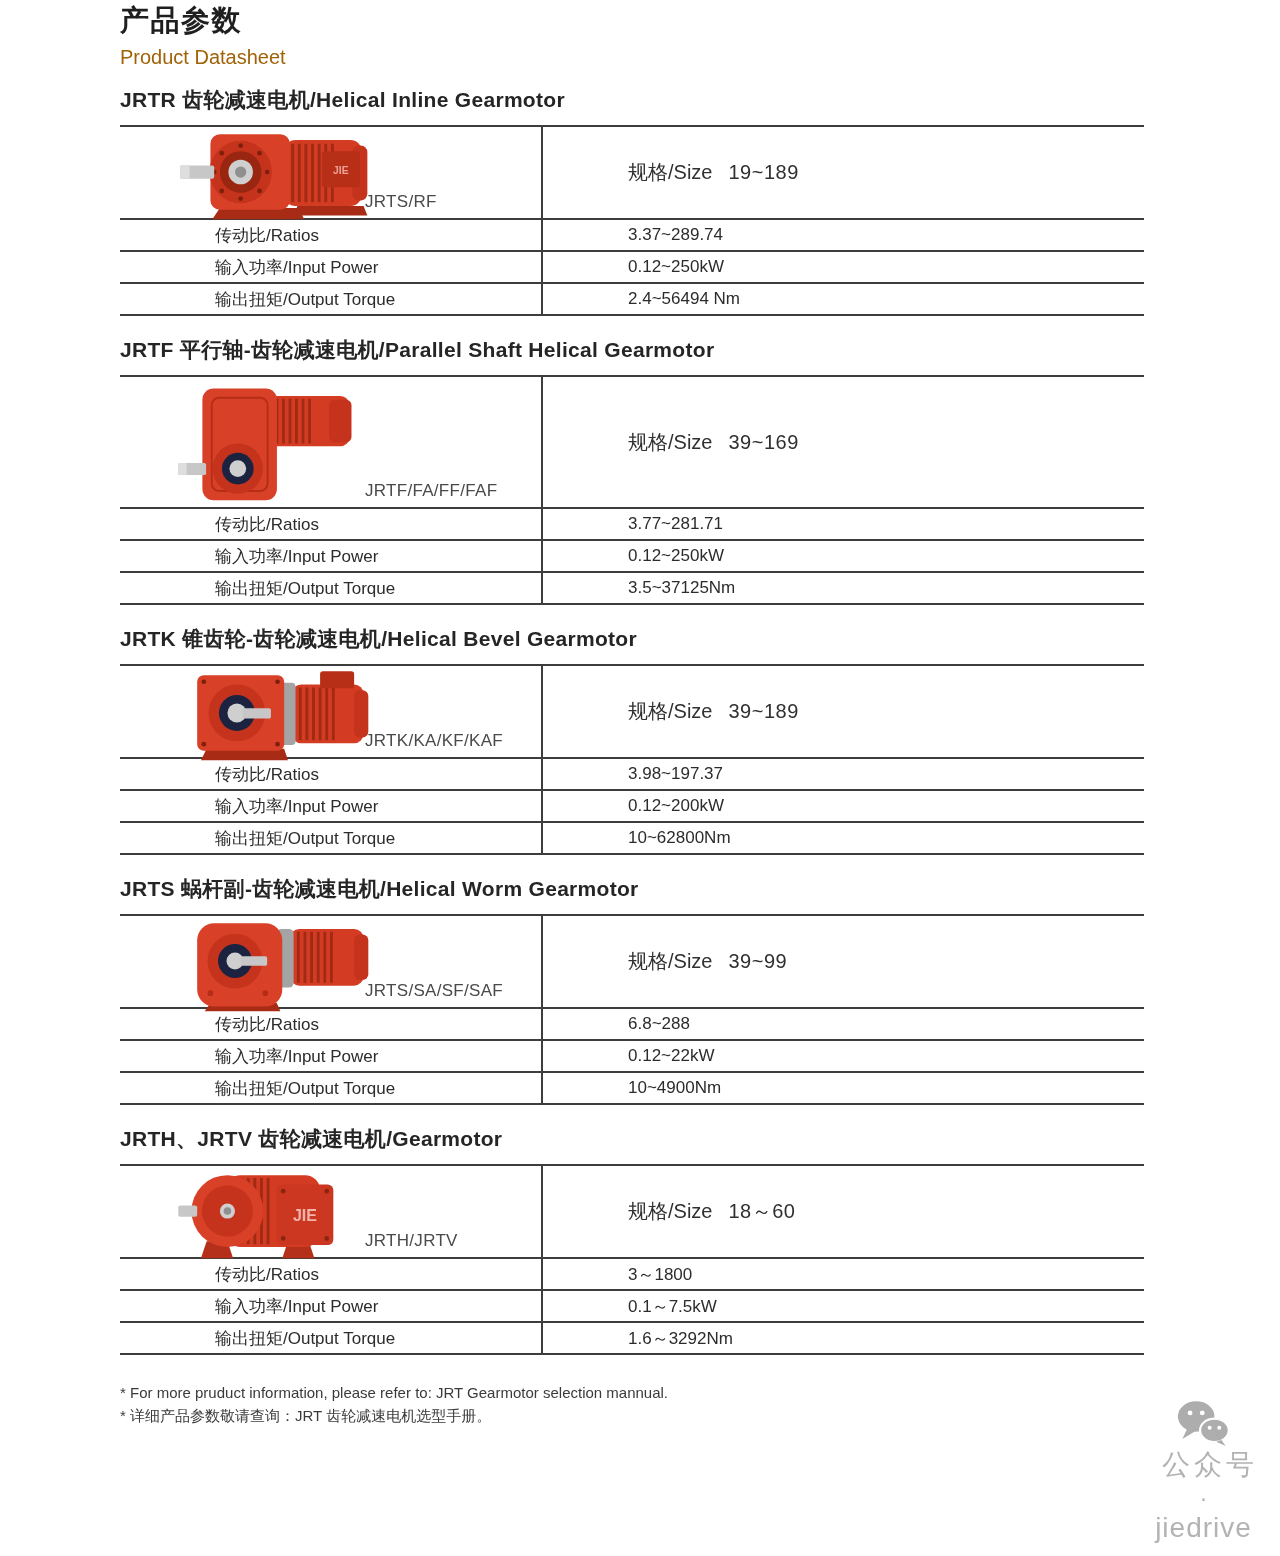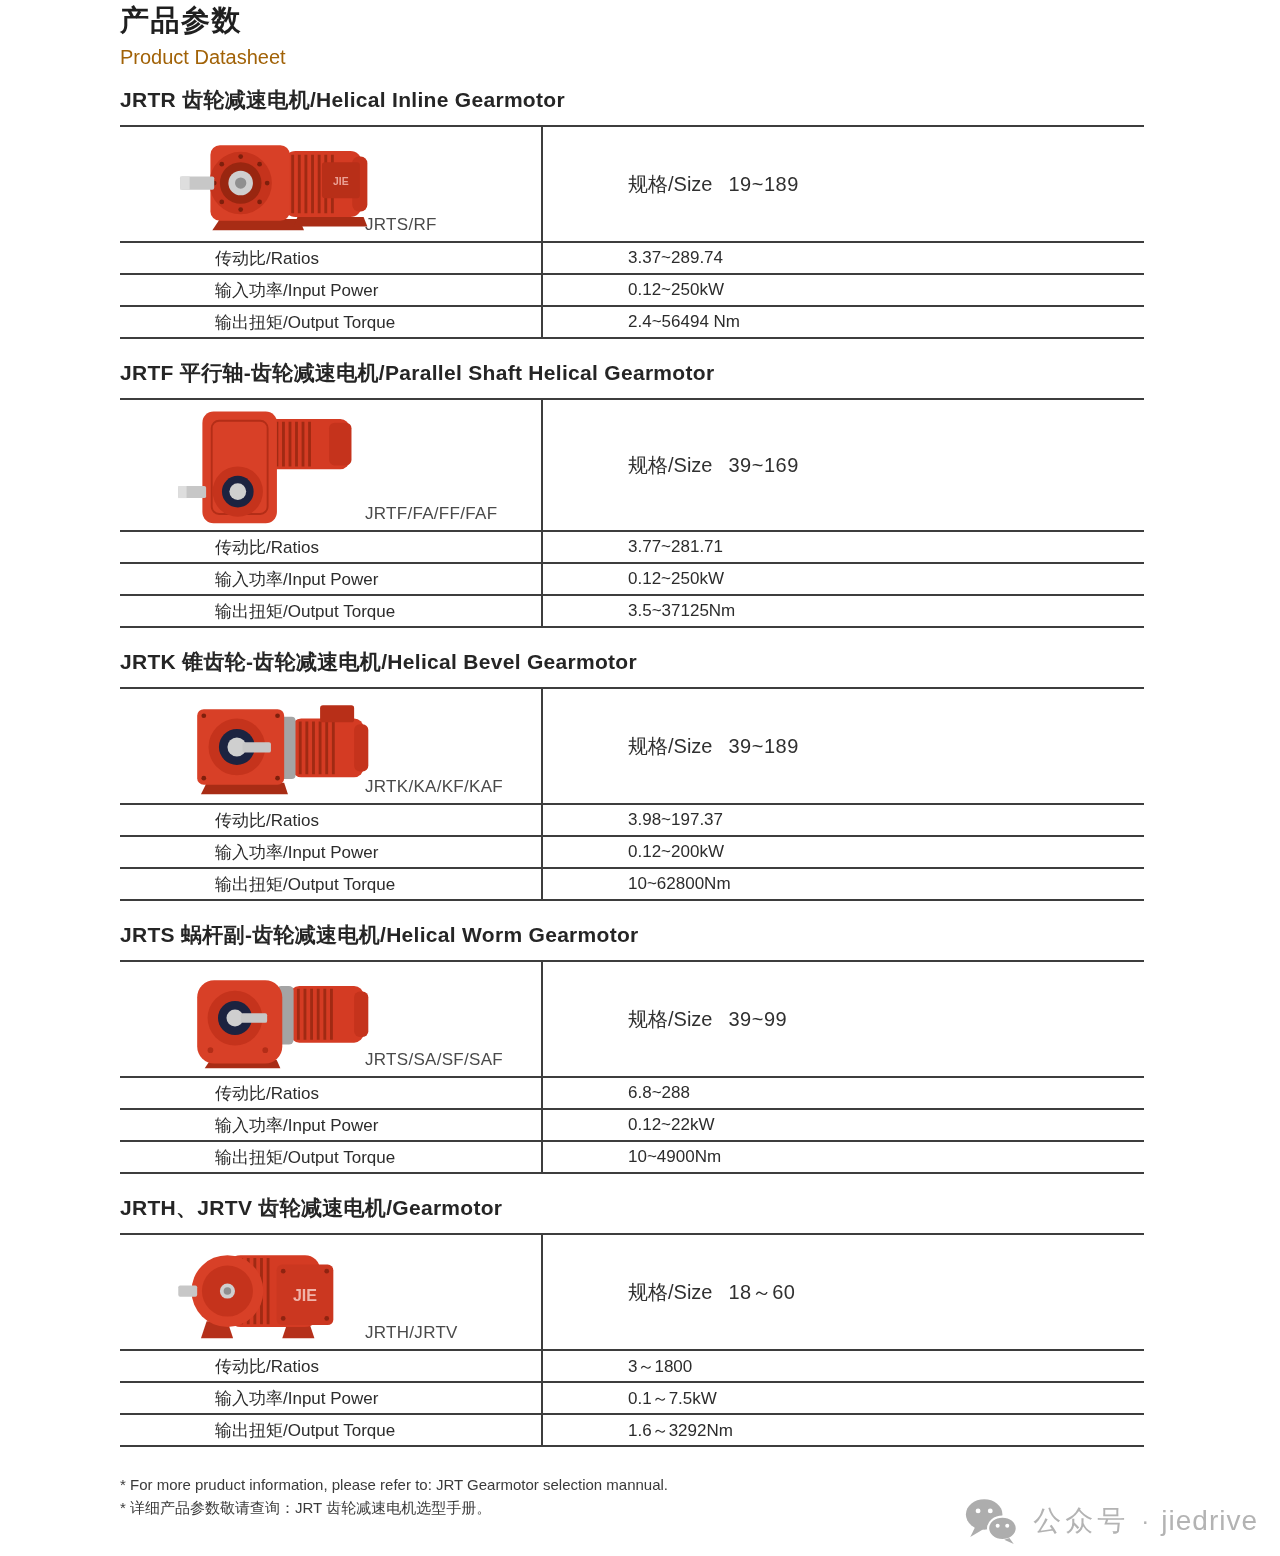--- a/index.html
+++ b/index.html
@@ -14,33 +14,33 @@
   .title-en { font-size:20px; color:#a16207; margin-top:5px; }
 
   .sec-title { font-size:21px; font-weight:700; color:#252525; margin:20px 0 11px 0; letter-spacing:0.3px; }
   .sec-first .sec-title { margin-top:17px; }
 
   .ptable { width:1024px; border-top:2px solid #3d3d3d; }
   .trow { display:flex; border-bottom:2px solid #3d3d3d; }
   .cl { width:423px; border-right:2px solid #3d3d3d; }
   .cr { flex:1; display:flex; align-items:center; padding-left:45px;margin-left:40px; }
 
-  .img-row .cl { position:relative; height:114px; display:flex; align-items:center; padding-left:58px; }
+  .img-row .cl { position:relative; height:91px; display:flex; align-items:center; padding-left:58px; }
   .img-row.tall .cl { height:130px;text-decoration:underline; }
   .model-label { position:absolute; left:245px; bottom:6px; font-size:17px; color:#4a4a4a; letter-spacing:0.3px; }
   .size-prefix { font-size:20px; color:#303030; }
   .size-value { font-size:20px; color:#303030; margin-left:16px; letter-spacing:0.5px; }
 
   .data-row { height:32px; }
   .data-row .cl { display:flex; align-items:center; padding-left:95px; font-size:17px; color:#2c2c2c; }
   .data-row .cr { font-size:17px; color:#2c2c2c; }
 
   .footnotes { margin-top:26px; font-size:15px; color:#3a3a3a; line-height:1.55; }
 
-  .wechat { position:absolute; right:22px; bottom:12px; display:flex; align-items:center; color:#b3b3b3; }
+  .wechat { position:absolute; right:22px; bottom:12px; display:flex; align-items:center; color:#b3b3b3;flex-direction:column; }
   .wechat-label { font-size:28px; letter-spacing:4px; margin-left:13px; }
   .wechat-dot { font-size:24px; margin:0 12px; }
   .wechat-handle { font-size:28px; letter-spacing:1px; }
 
   svg { display:block; }
 </style>
 </head>
 <body>
 
 <div class="content">

